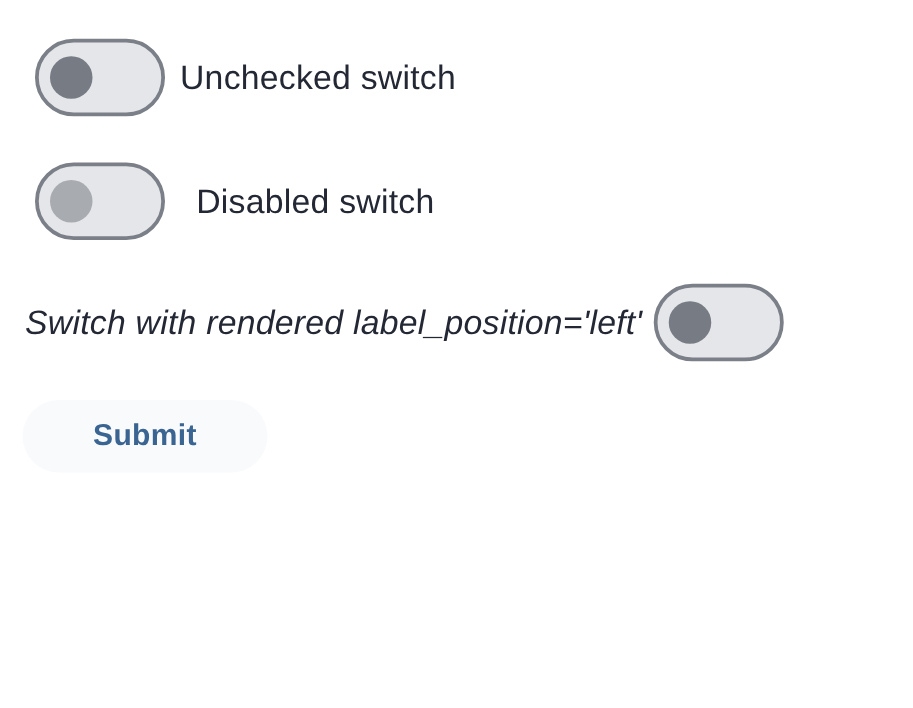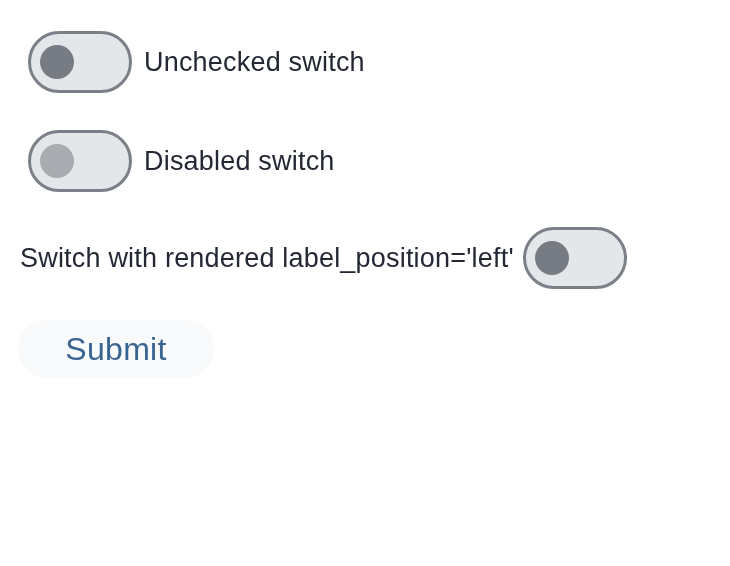--- a/index.html
+++ b/index.html
@@ -28,22 +28,22 @@
     display: flex;
     flex-direction: column;
     align-items: flex-start;
   }
   .row {
     display: flex;
     align-items: center;
   }
   .row.r1 { margin-bottom: 37px; }
   .row.r2 { margin-bottom: 39px; }
-  .row.r3 { margin-bottom: 35px; }
-  .row.r4 { margin-bottom: 31px; margin-left: 2px; }
+  .row.r3 { margin-bottom: 35px; gap: 13px; }
+  .row.r4 { margin-bottom: 31px; margin-left: 2px; font-style: italic; }
   .row.r1, .row.r2, .row.r3 { margin-left: 10px; }
 
   .switch {
     position: relative;
     width: 104px;
     height: 62px;
     border-radius: 31px;
     flex: 0 0 auto;
     cursor: pointer;
   }
@@ -91,22 +91,22 @@
 
   .submit-btn {
     height: 58px;
     min-width: 196px;
     padding: 0 46px;
     border: none;
     border-radius: 29px;
     background: var(--button-bg);
     color: var(--button-text);
     font-family: "Liberation Sans", sans-serif;
-    font-size: 32px;
-    font-weight: 400;
+    font-size: 24px;
+    font-weight: 700;
     letter-spacing: 0.3px;
     cursor: pointer;
   }
 </style>
 </head>
 <body>
 
 <div class="page">
 
   <div class="row r1">

